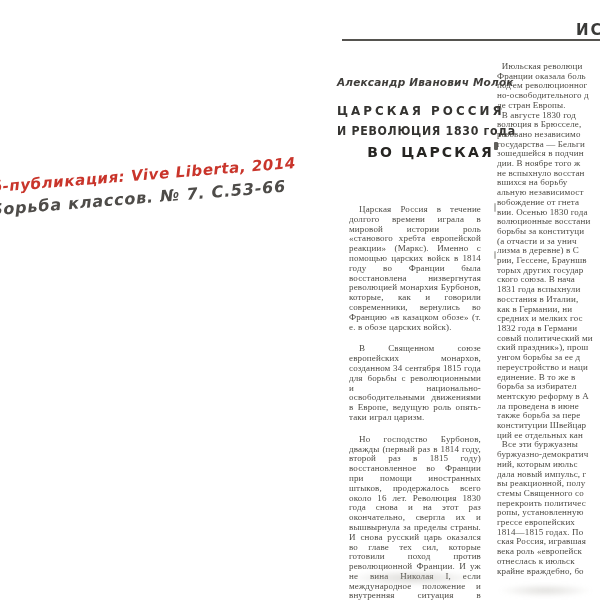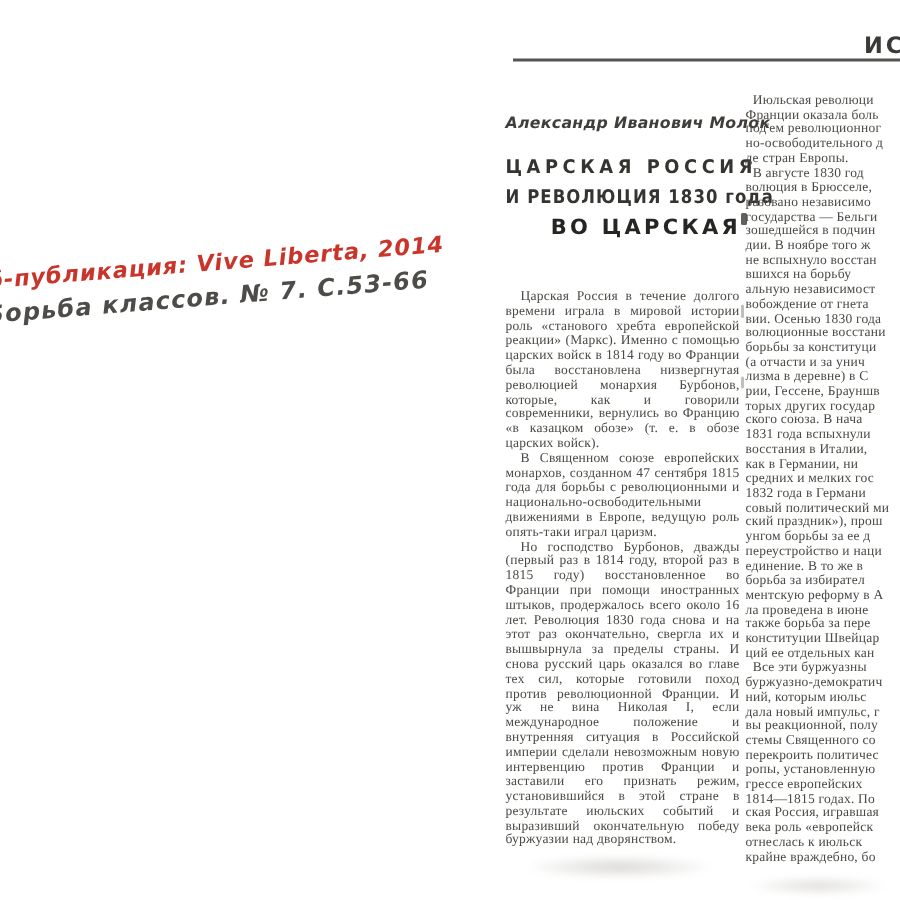--- a/index.html
+++ b/index.html
@@ -31,21 +31,21 @@
   .title{position:absolute;left:337px;top:103px;width:157px;
     font-family:"DejaVu Sans",sans-serif;font-weight:bold;color:#353431;}
   .t1{font-size:12.5px;letter-spacing:3.2px;transform:scaleX(0.95);transform-origin:0 0;white-space:nowrap;}
   .t2{font-size:12.5px;letter-spacing:0.8px;transform:scaleX(0.88);transform-origin:0 0;white-space:nowrap;margin-top:5px;}
   .t3{font-size:14px;letter-spacing:2.2px;text-align:right;margin-top:6px;color:#262522;}
   .col-left{
     position:absolute;left:337px;top:193px;width:156px;
     font-size:9px;line-height:9.8px;letter-spacing:0.15px;
     color:#4c4a44;text-align:justify;
   }
-  .col-left p{margin:0;text-indent:10px;}
+  .col-left p{margin:12px;text-indent:10px;}
   .col-right{
     position:absolute;left:497px;top:62px;width:122px;
     font-size:9px;line-height:9.7px;letter-spacing:0.15px;
     color:#4c4a44;white-space:pre-wrap;
   }
   
   .art{position:absolute;border-radius:1px;}
   .art1{left:494px;top:142px;width:4px;height:8px;background:#45443f;opacity:.85;}
   .art2{left:494px;top:203px;width:2px;height:9px;background:#8a8a85;opacity:.55;}
   .art3{left:494px;top:251px;width:2px;height:8px;background:#8a8a85;opacity:.55;}
@@ -73,21 +73,21 @@
   <div class="author">Александр Иванович Молок</div>
 
   <div class="title">
     <div class="t1">ЦАРСКАЯ РОССИЯ</div>
     <div class="t2">И РЕВОЛЮЦИЯ 1830 года</div>
     <div class="t3">ВО ЦАРСКАЯ</div>
   </div>
 
   <div class="col-left">
     <p>Царская Россия в течение долгого времени играла в мировой истории роль «станового хребта европейской реакции» (Маркс). Именно с помощью царских войск в 1814 году во Франции была восстановлена низвергнутая революцией монархия Бурбонов, которые, как и говорили современники, вернулись во Францию «в казацком обозе» (т. е. в обозе царских войск).</p>
-    <p>В Священном союзе европейских монархов, созданном 47 сентября 1815 года для борьбы с революционными и национально-освободительными движениями в Европе, ведущую роль опять-таки играл царизм.</p>
+    <p>В Священном союзе европейских монархов, созданном 34 сентября 1815 года для борьбы с революционными и национально-освободительными движениями в Европе, ведущую роль опять-таки играл царизм.</p>
     <p>Но господство Бурбонов, дважды (первый раз в 1814 году, второй раз в 1815 году) восстановленное во Франции при помощи иностранных штыков, продержалось всего около 16 лет. Революция 1830 года снова и на этот раз окончательно, свергла их и вышвырнула за пределы страны. И снова русский царь оказался во главе тех сил, которые готовили поход против революционной Франции. И уж не вина Николая I, если международное положение и внутренняя ситуация в Российской империи сделали невозможным новую интервенцию против Франции и заставили его признать режим, установившийся в этой стране в результате июльских событий и выразивший окончательную победу буржуазии над дворянством.</p>
   </div>
 
   <div class="col-right">  Июльская революци
 Франции оказала боль
 под'ем революционног
 но-освободительного д
 де стран Европы.
   В августе 1830 год
 волюция в Брюсселе,

